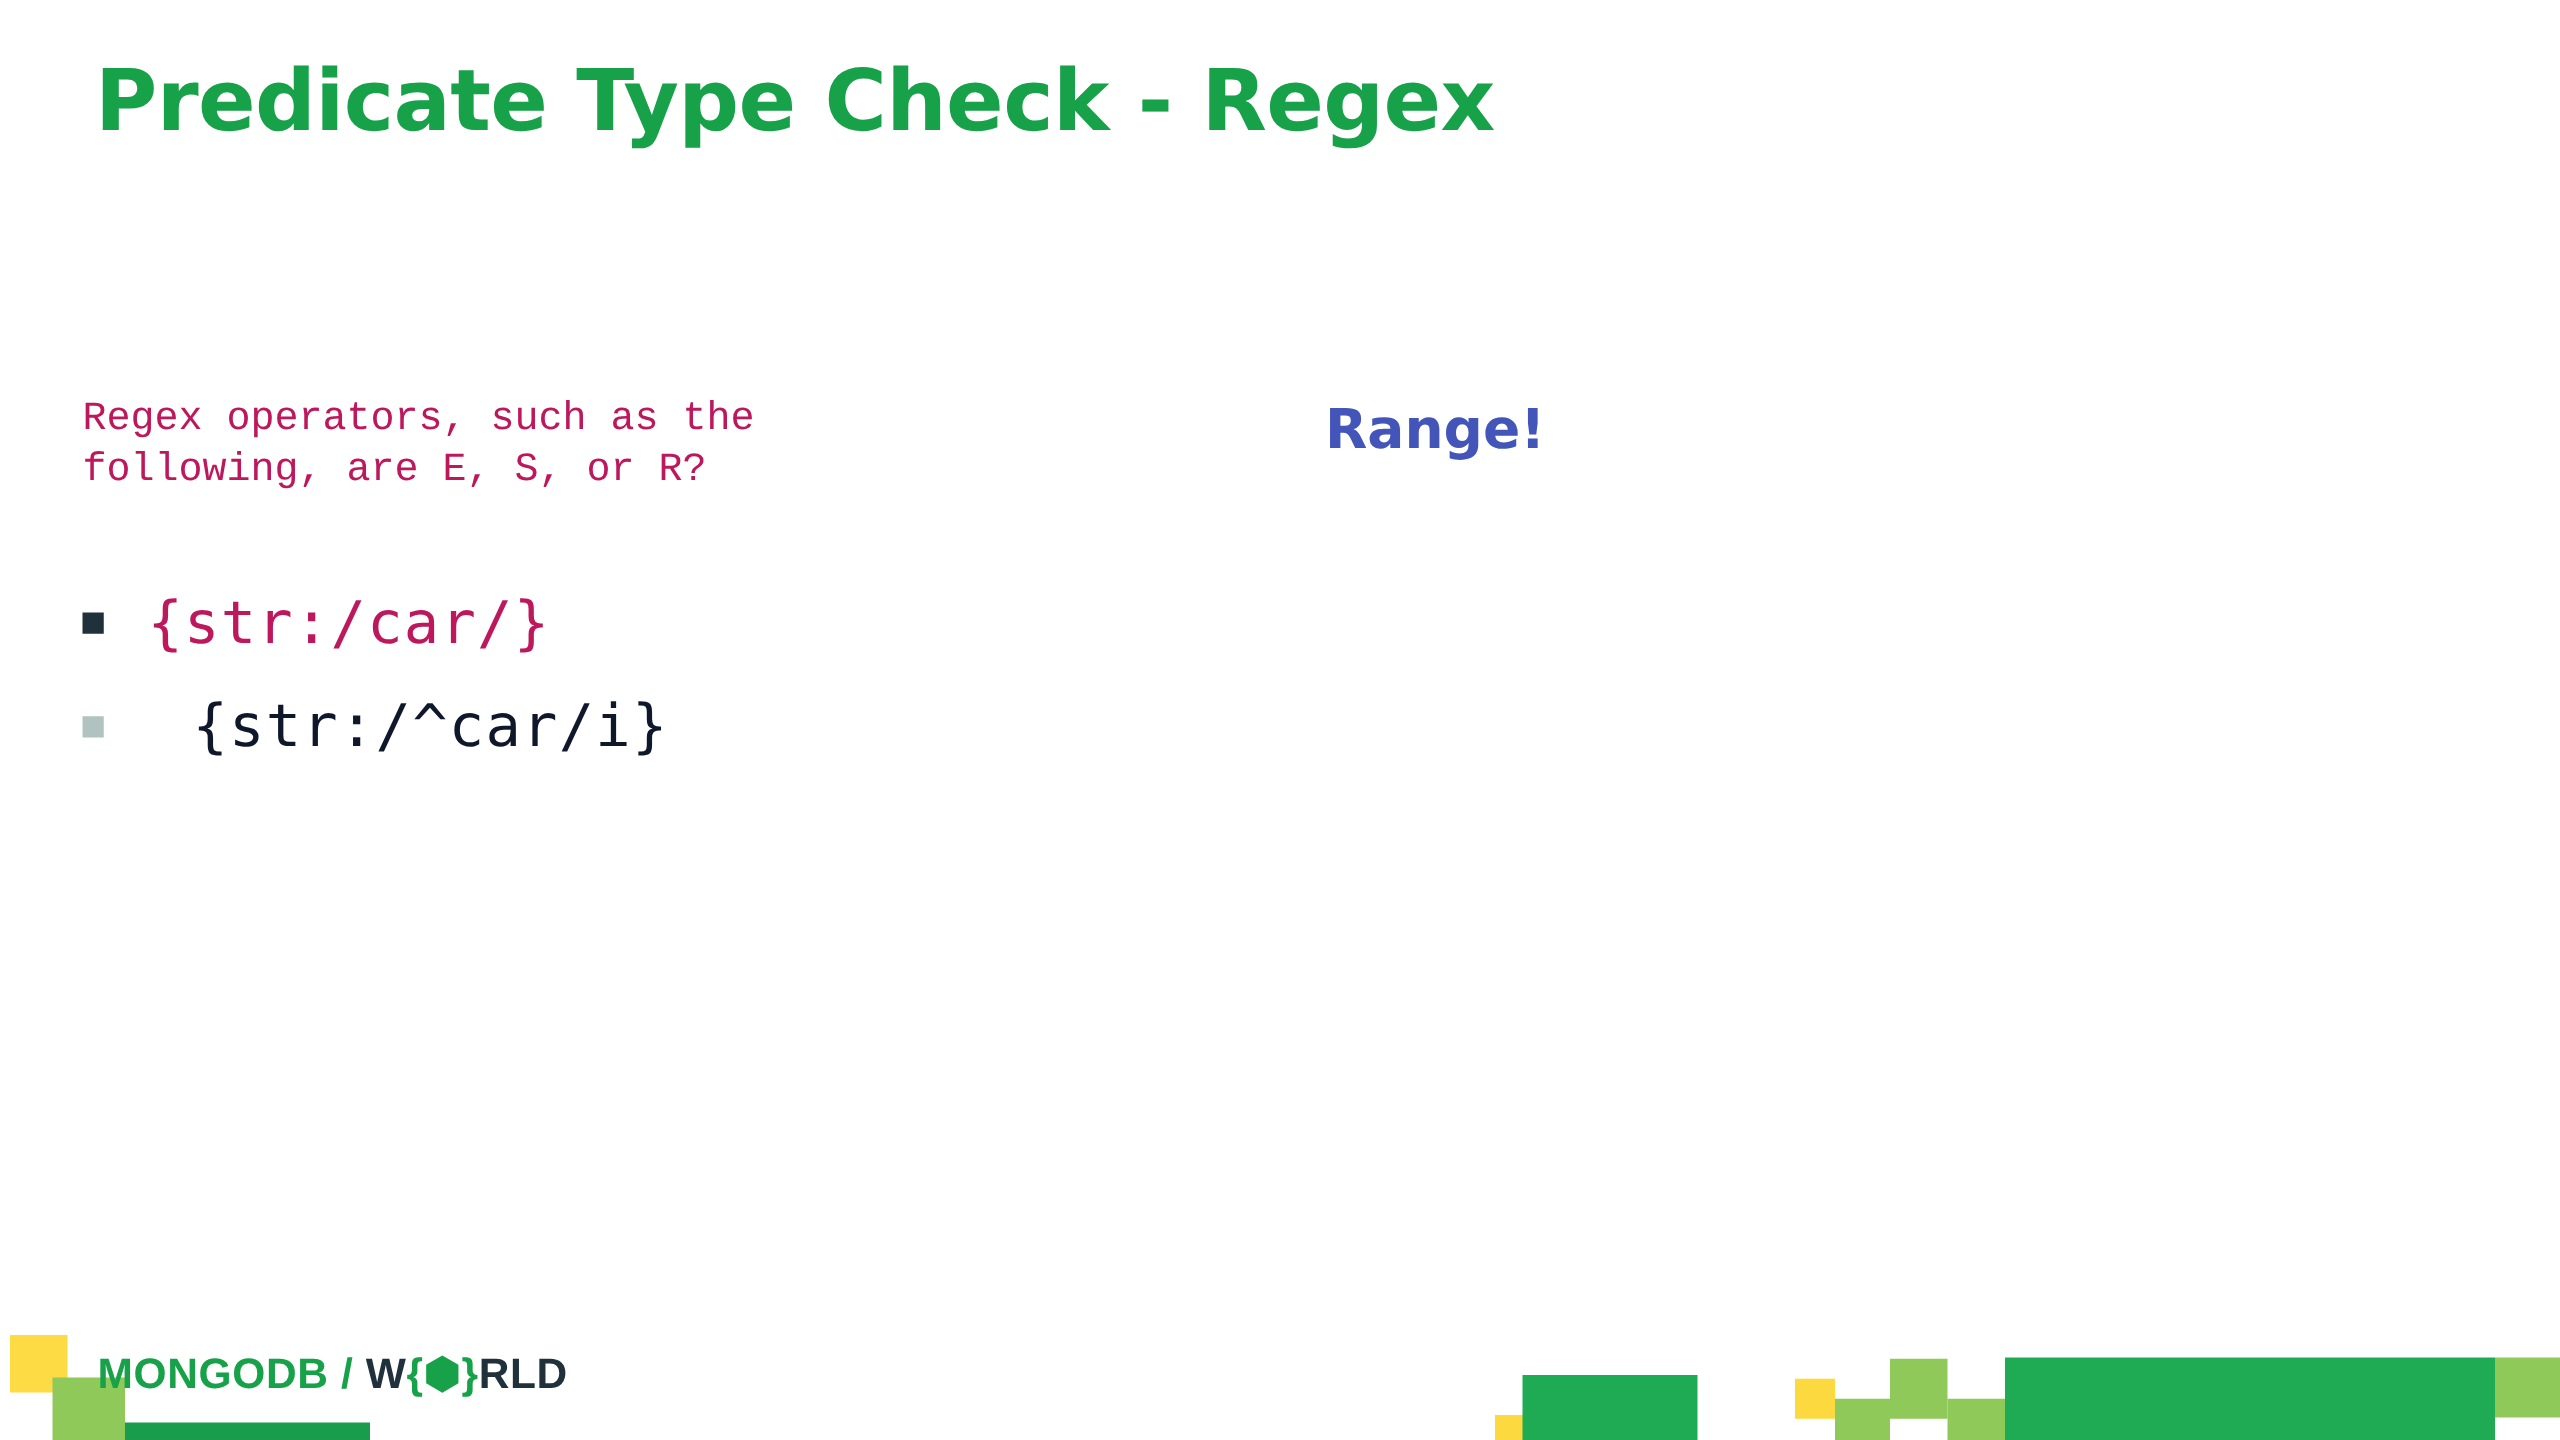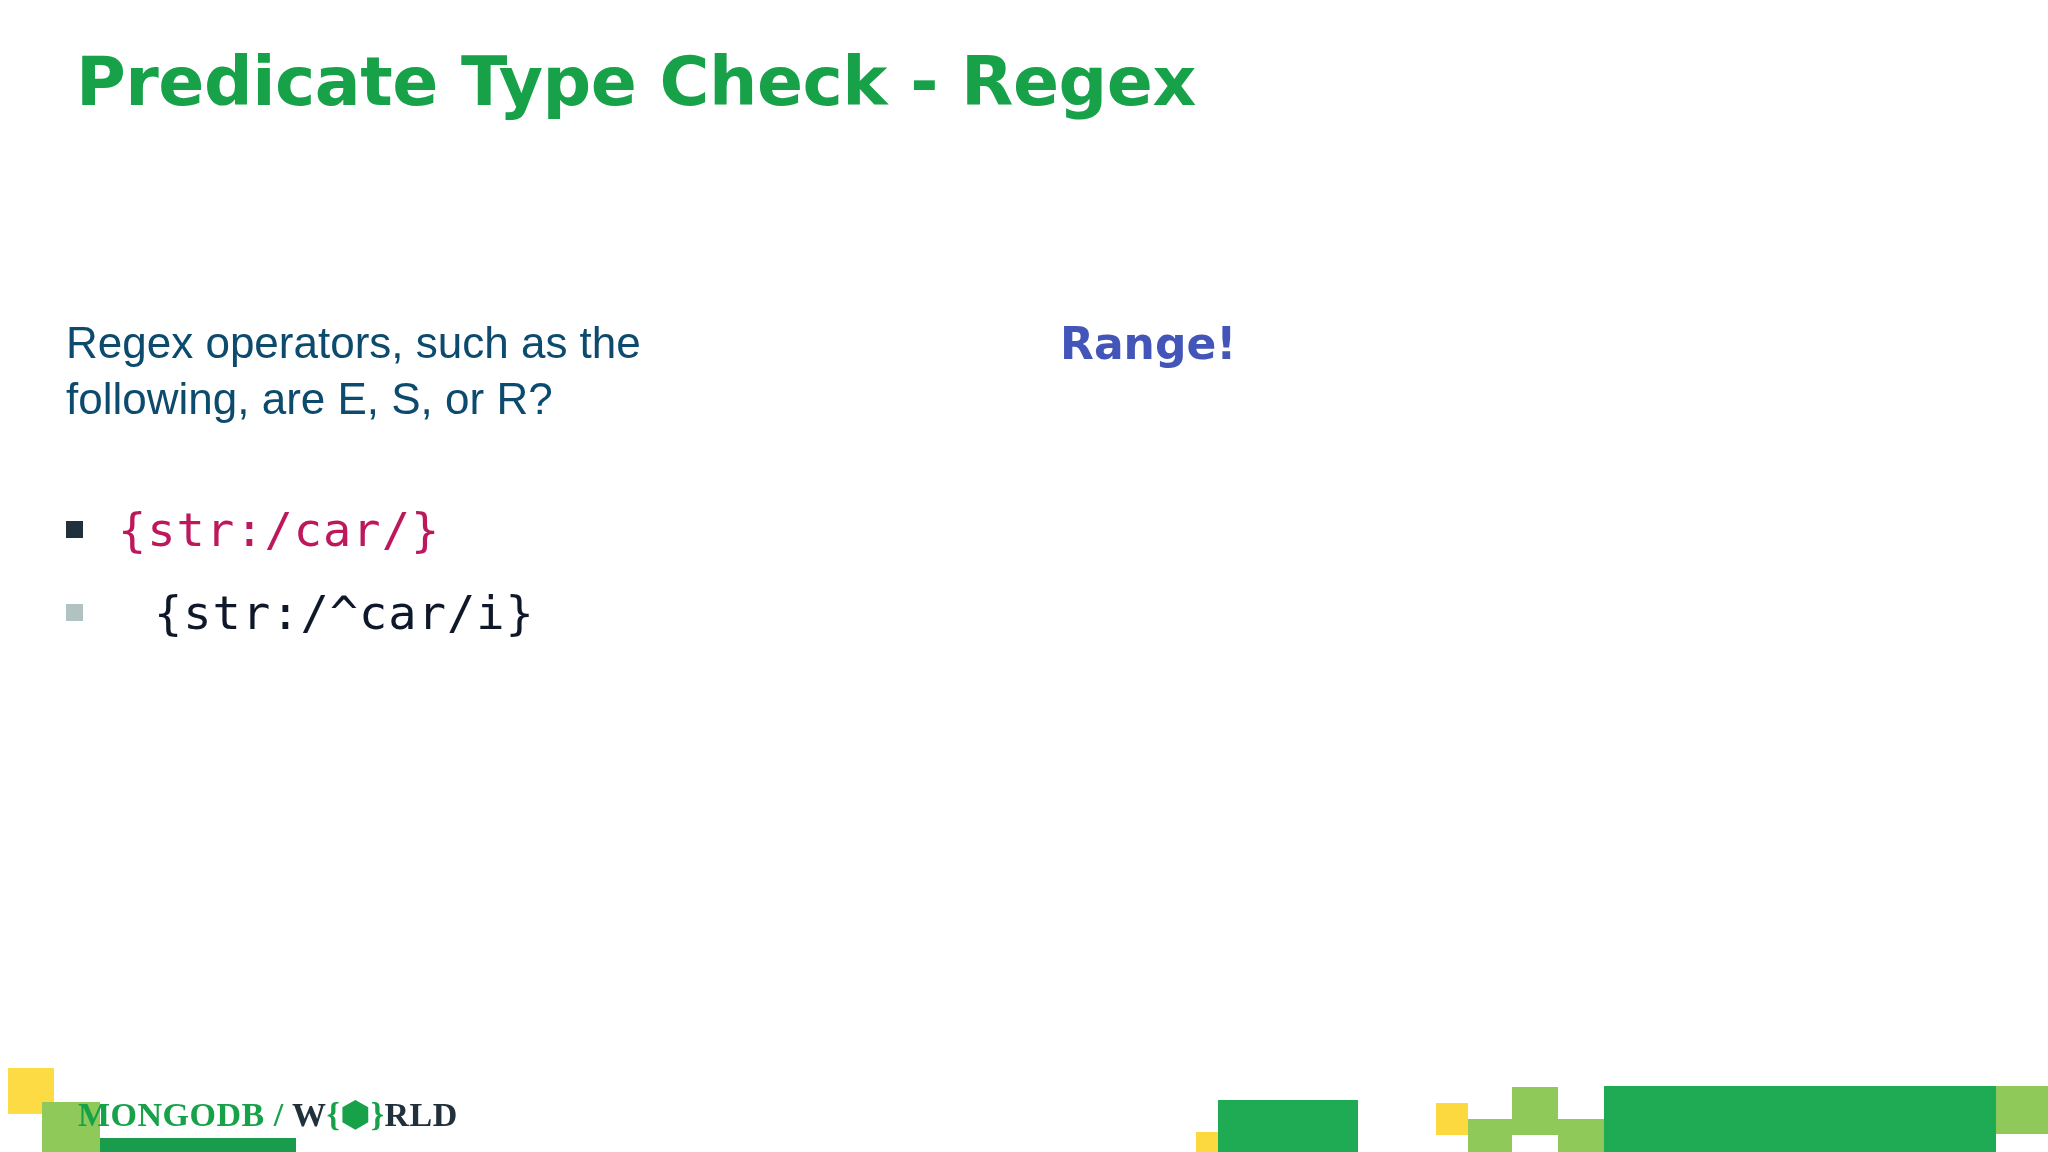--- a/index.html
+++ b/index.html
@@ -33,24 +33,24 @@
   }
 
   
   .left-col {
     position: absolute;
     left: 66px;
     top: 315px;
     width: 780px;
   }
   .lead-text {
-    font-family: Liberation Sans, sans-serif;
-    font-size: 44px;
+    font-family: Liberation Mono, monospace;
+    font-size: 32px;
     line-height: 1.28;
-    color: #0c4a6e;
+    color: #be185d;
     width: 720px;
   }
   .bullet-list {
     list-style: none;
     margin: 74px 0 0 0;
     padding: 0;
   }
   .bullet-item {
     display: flex;
     align-items: center;
@@ -107,26 +107,25 @@
     height: 92px;
   }
   .logo-tile { position: absolute; }
   .logo-tile.yellow { background: #fcdb45; }
   .logo-tile.light-green { background: #8fc95a; }
   .logo-tile.green { background: #199d4d; }
   .logo-text {
     position: absolute;
     left: 78px;
     top: 18px;
-    font-family: Liberation Serif, serif;
+    font-family: Liberation Sans, sans-serif;
     font-size: 34px;
     font-weight: bold;
     letter-spacing: 0.5px;
     white-space: nowrap;
-    margin-top: 16px;
   }
   .logo-mongodb { color: #17a24a; }
   .logo-slash { color: #17a24a; }
   .logo-world { color: #21313c; }
   .logo-world .gem { color: #17a24a; font-weight: bold; }
 
   
   .deco { position: absolute; }
   .deco-y { background: #fcd93f; }
   .deco-lg { background: #8fc95a; }

